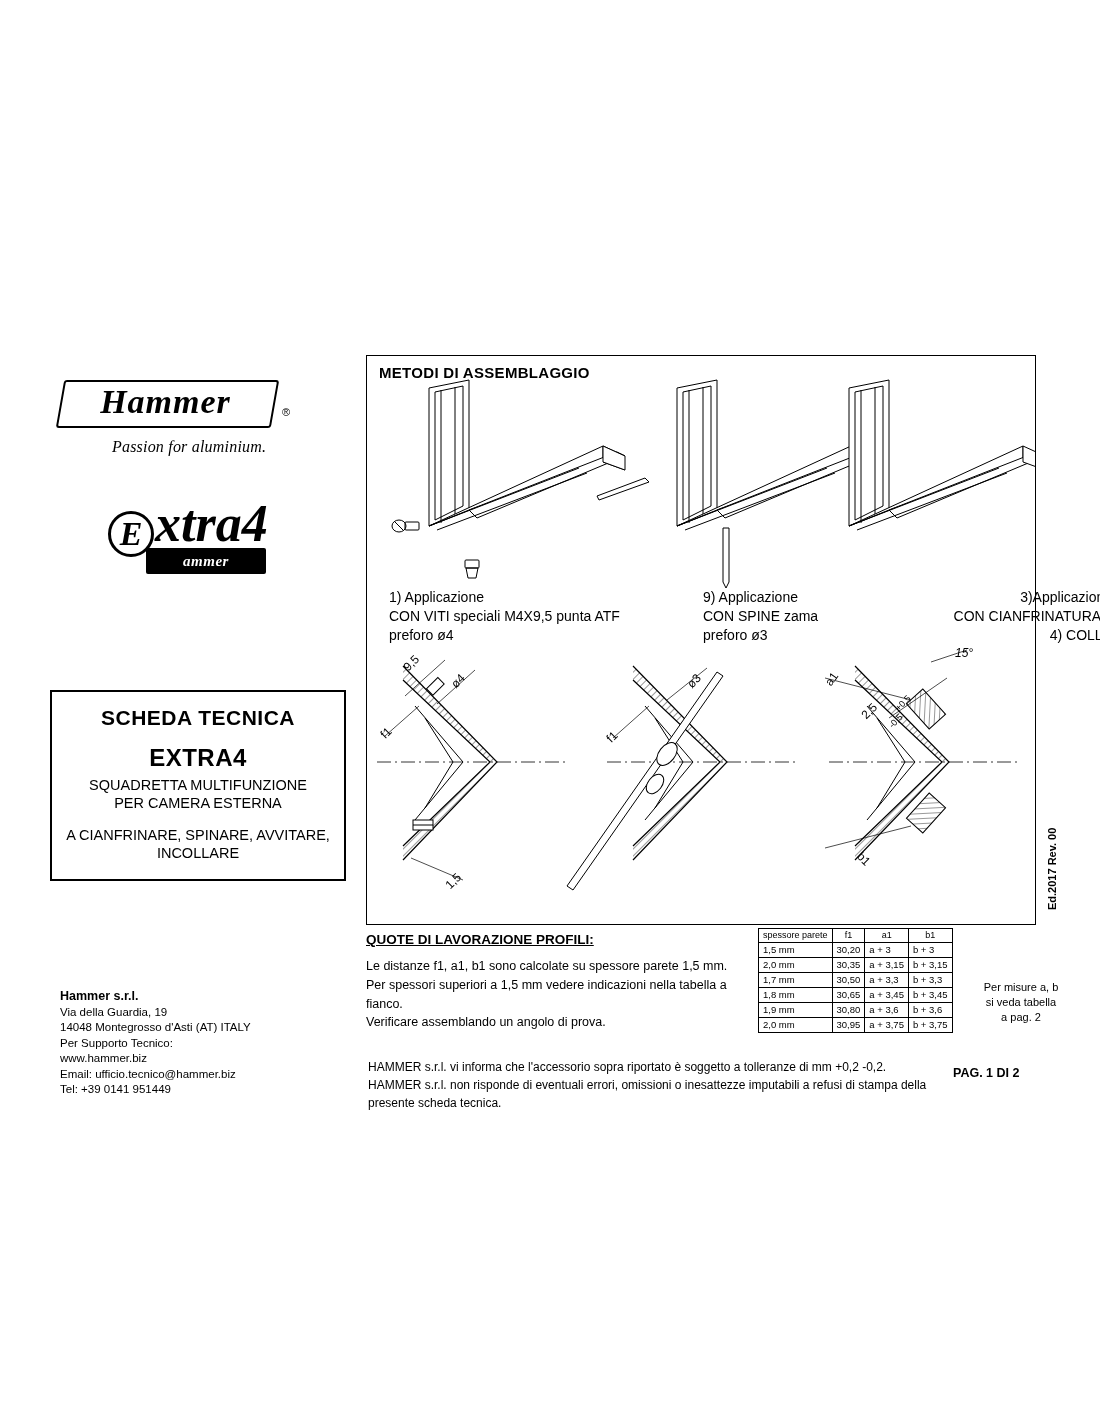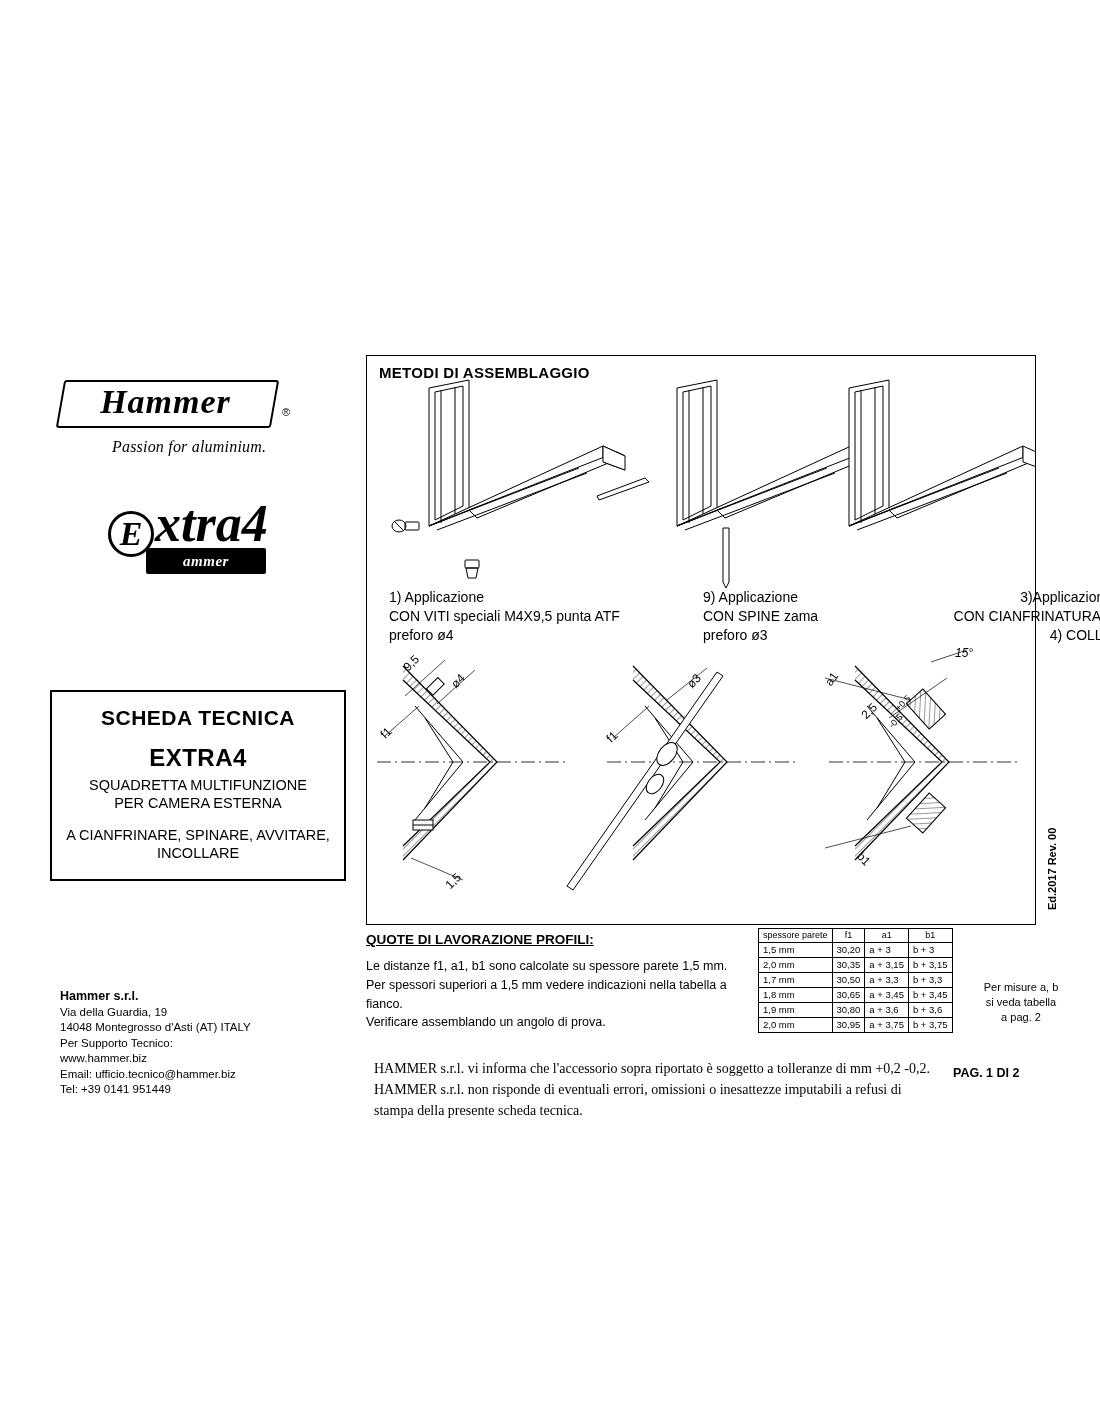--- a/index.html
+++ b/index.html
@@ -246,26 +246,25 @@
     position: absolute;
     left: 605px;
     top: 48px;
     font-size: 11px;
     line-height: 1.35;
     text-align: center;
     width: 100px;
   }
   .disclaimer {
     position: absolute;
-    left: 8px;
+    left: 2px;
     top: 126px;
-    font-size: 14px;
+    font-size: 12px;
     line-height: 1.5;
     width: 560px;
-    font-family: Liberation Serif, serif;
   }
   .pag {
     position: absolute;
     left: 587px;
     top: 134px;
     font-size: 12.5px;
     font-weight: bold;
   }
   .rev {
     position: absolute;

